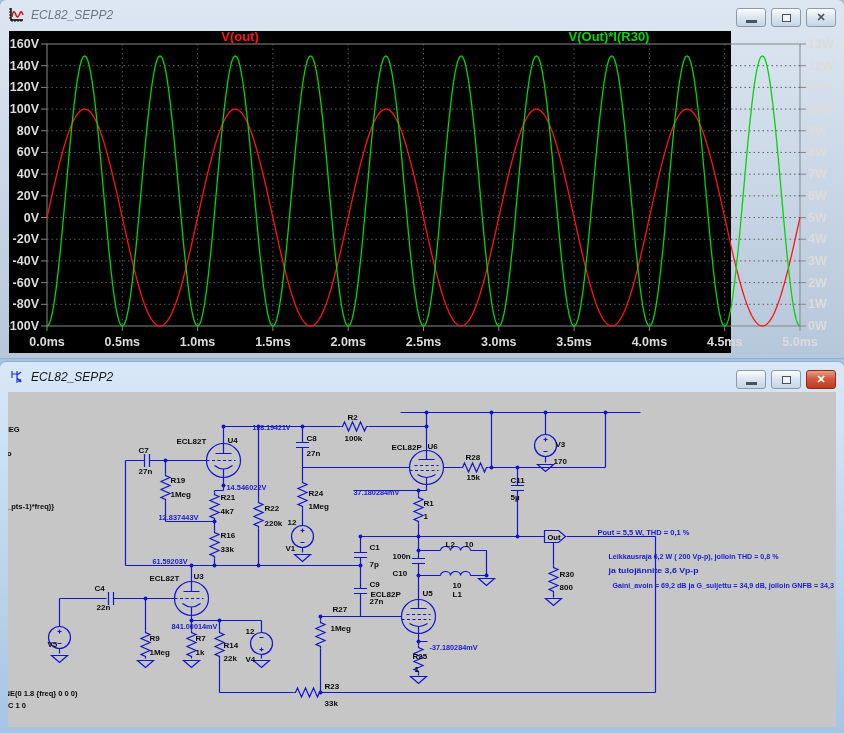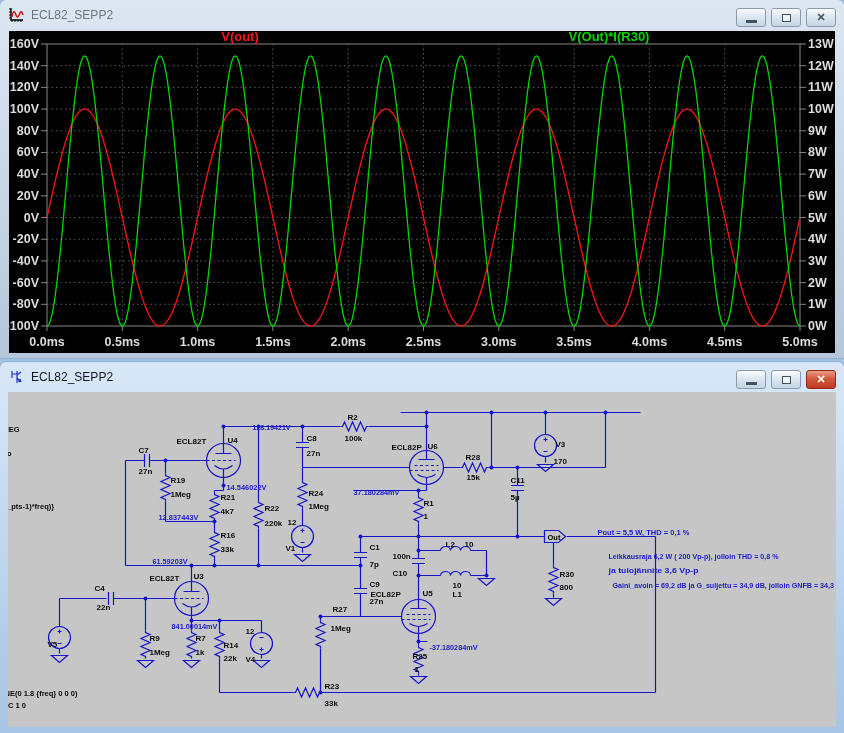--- a/index.html
+++ b/index.html
@@ -3,32 +3,32 @@
 <meta charset="utf-8">
 <style>
   html,body{margin:0;padding:0}
   body{width:844px;height:733px;position:relative;overflow:hidden;
        background:#a9c7e6;font-family:"Liberation Sans",sans-serif;}
   .window{position:absolute;border-radius:6px 6px 0 0;box-shadow:0 0 2px #52708e;}
   .win-top{left:0;top:0;width:844px;height:358px;background:linear-gradient(#dde7f2,#b6c7da);}
   .win-bottom{left:0;top:362px;width:844px;height:371px;background:linear-gradient(#d9e8f8,#a6c4e4);}
   .titlebar{height:30px;display:flex;align-items:center;position:relative;}
   .title-icon{width:16px;height:16px;margin-left:8px;}
-  .title-text{font-size:12px;margin-left:7px;}
+  .title-text{font-size:12px;margin-left:7px;font-style:italic;}
   .win-top .title-text{color:#6b7685;}
   .win-bottom .title-text{color:#14181d;}
   .btns{position:absolute;right:8px;top:8px;display:flex;gap:5px;}
   .btn{width:30px;height:19px;border:1px solid #8a99ab;border-radius:3px;box-sizing:border-box;
        background:linear-gradient(#fbfdfe,#dde7f1 45%,#c6d5e5);
        display:flex;align-items:center;justify-content:center;color:#45535f;cursor:default;}
   .btn .min-glyph{display:block;width:11px;height:3px;background:#45535f;margin-top:8px;}
   .btn .res-glyph{display:block;width:9px;height:8px;border:1px solid #45535f;box-sizing:border-box;background:#eef4fa;}
   .btn .x-glyph{font-size:11px;font-weight:bold;line-height:1;}
   .btn.close-active{background:linear-gradient(#eb9e8a,#d4593f 45%,#bf3a22);border-color:#8e2913;color:#fff;}
-  .client-plot{position:absolute;left:9px;top:31px;width:826px;height:322px;background:#000;}
+  .client-plot{position:absolute;left:9px;top:31px;width:722px;height:322px;background:#000;}
   .client-schem{position:absolute;left:8px;top:30px;width:828px;height:335px;background:#c6c6c6;}
   svg{display:block;}
   .schem-sym{stroke:#1414cc;stroke-width:1.2;fill:none;}
   text{user-select:none;}
 </style>
 </head>
 <body>
 
 <div class="window win-top">
   <div class="titlebar">

